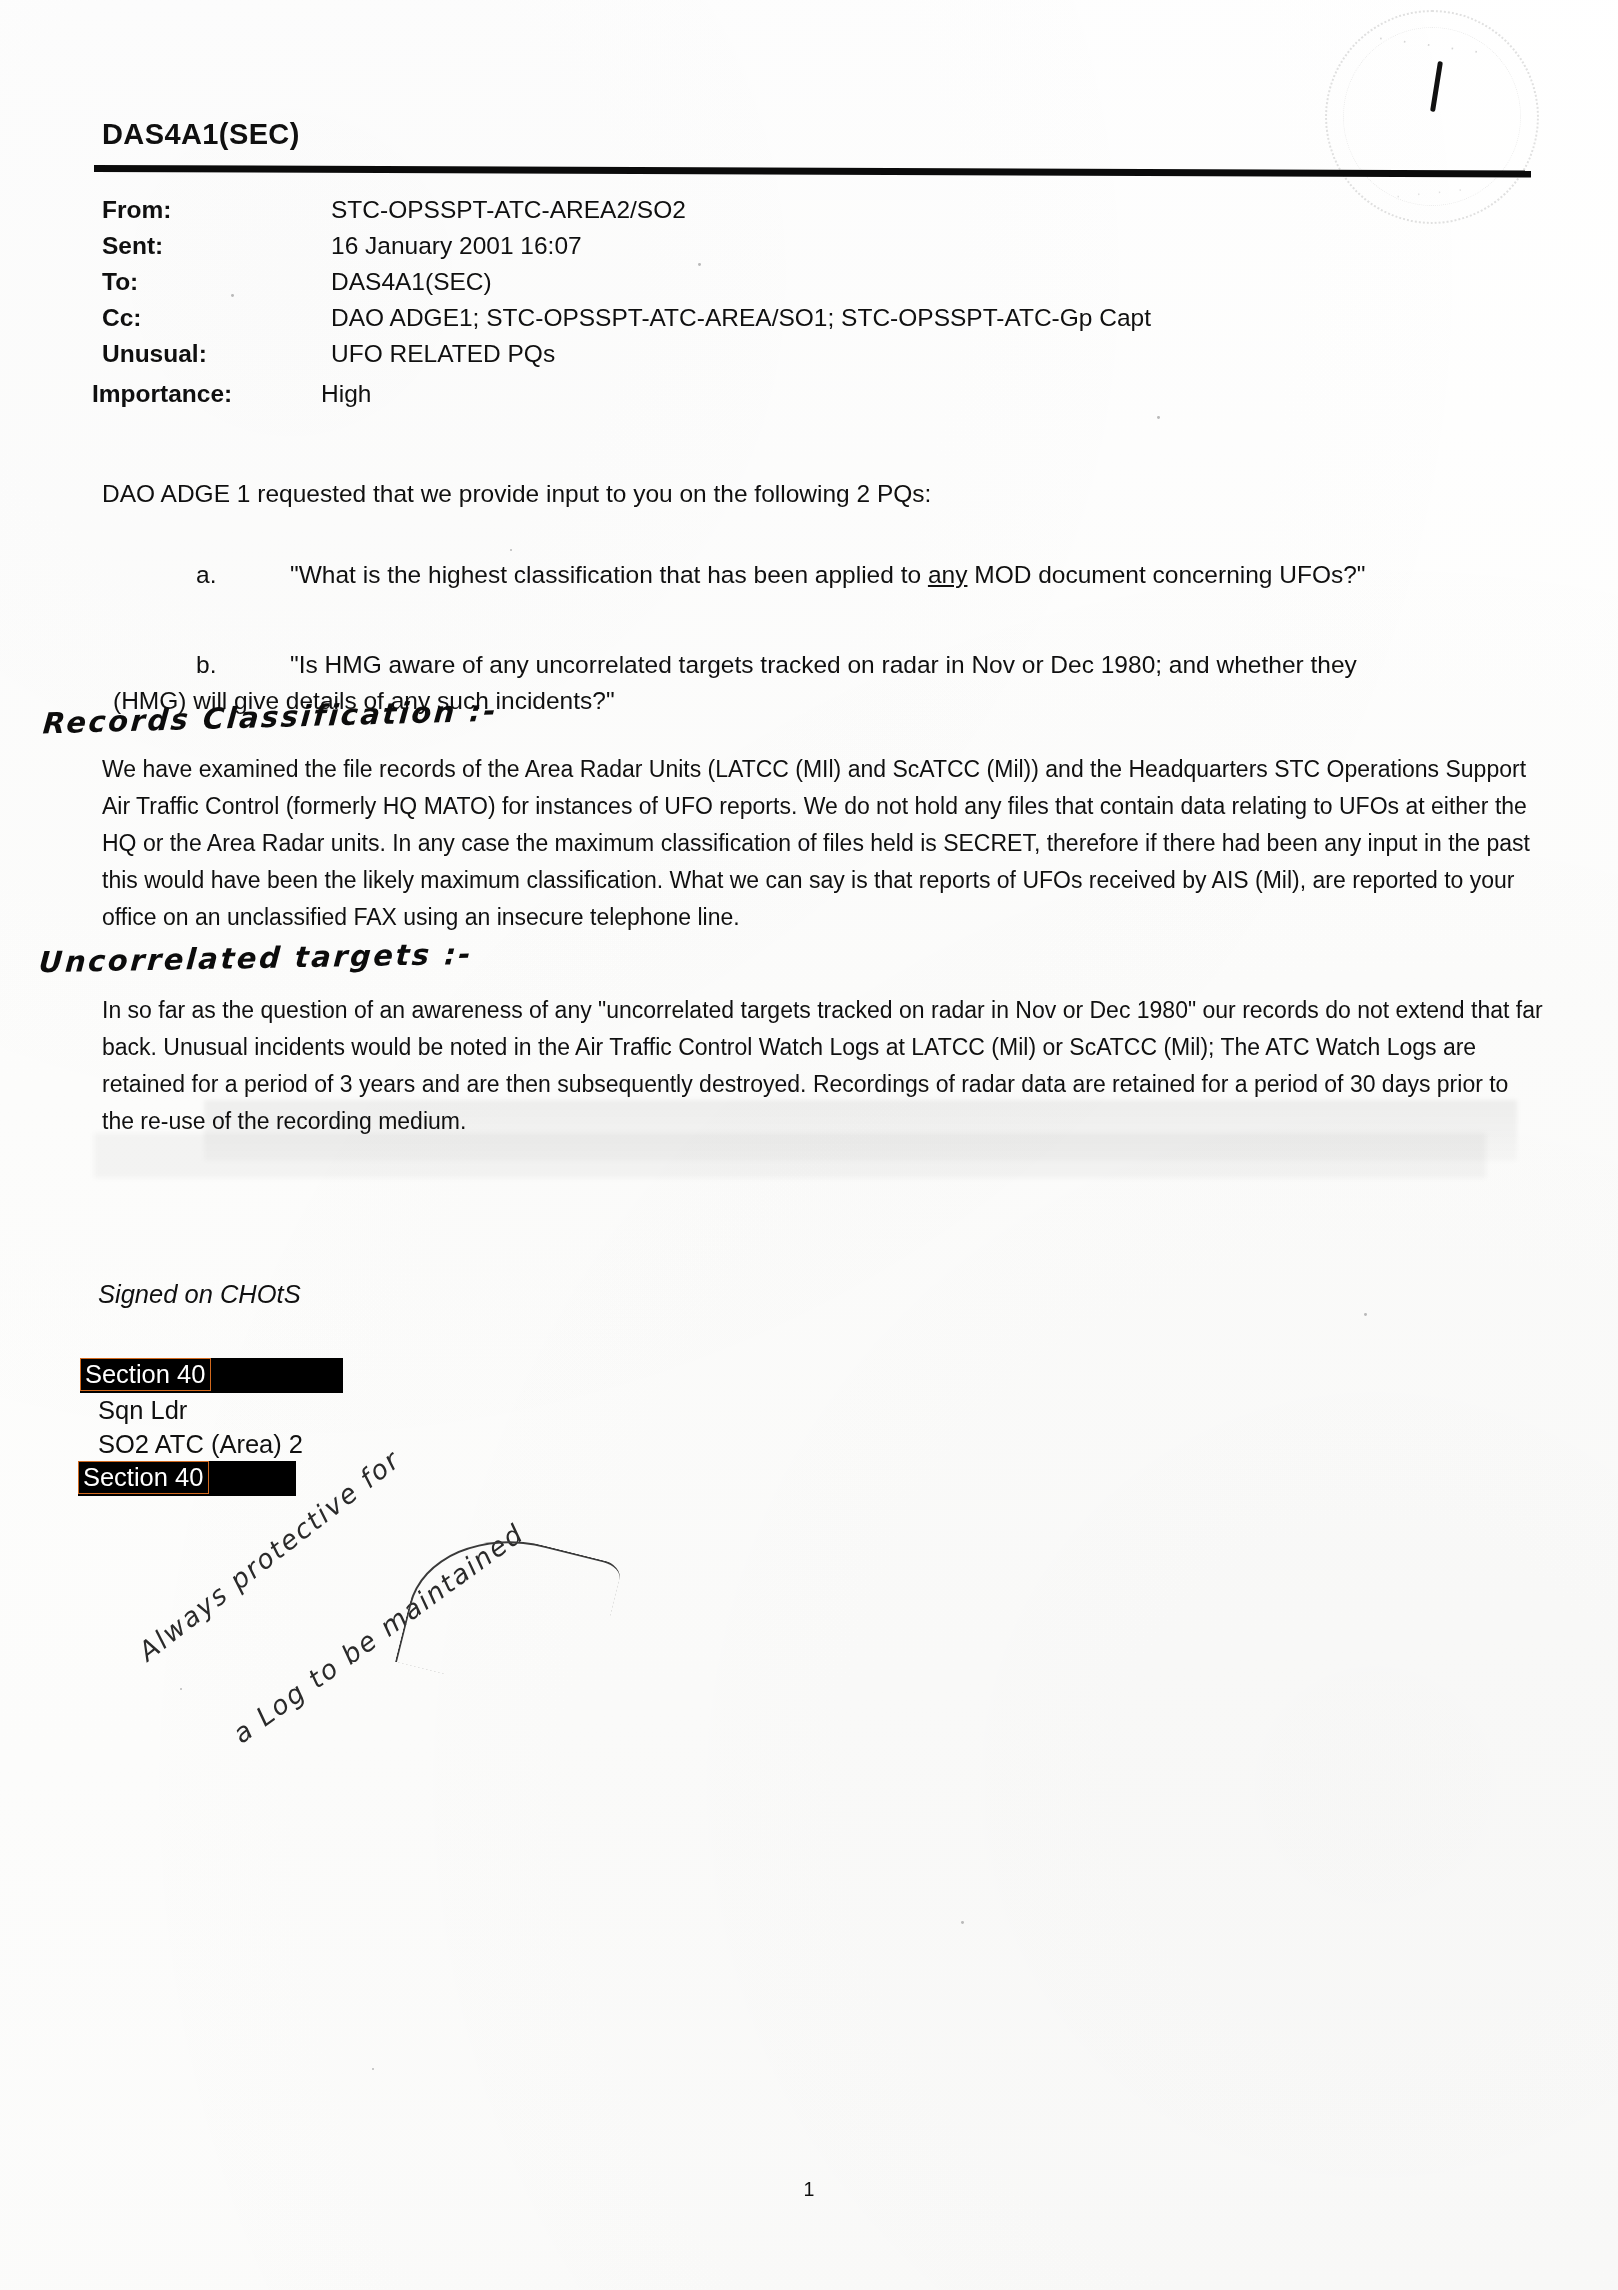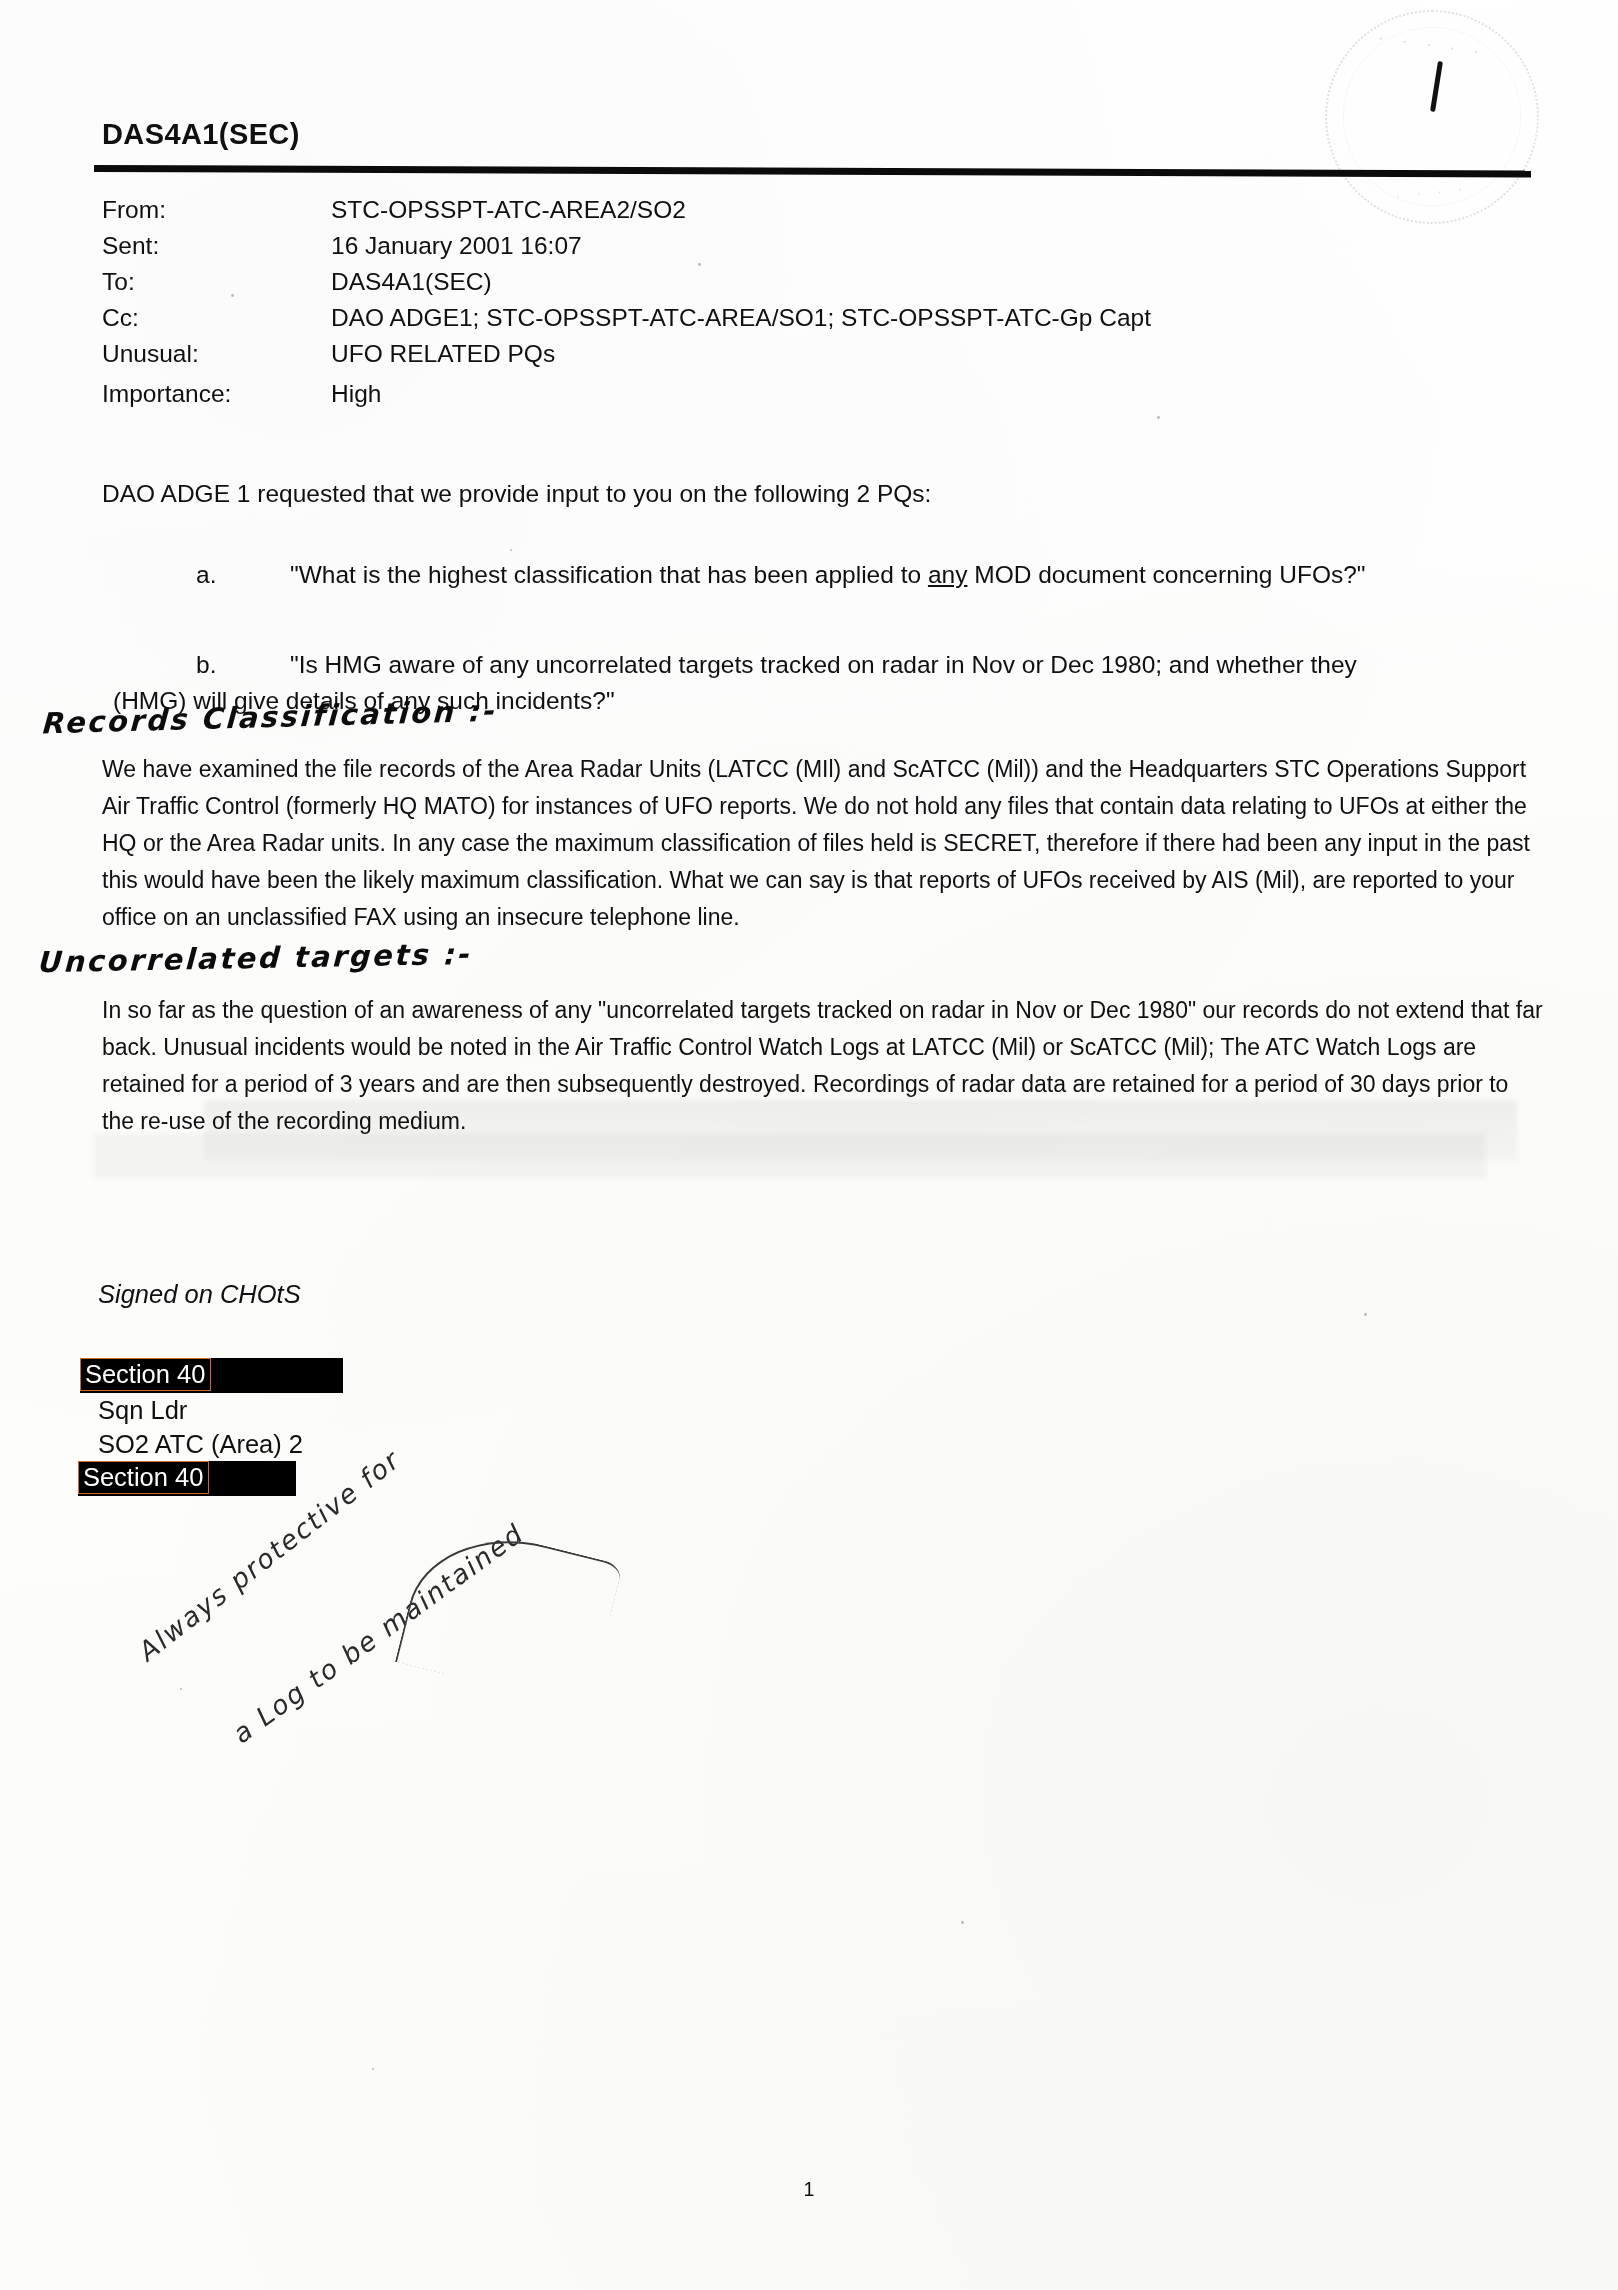--- a/index.html
+++ b/index.html
@@ -65,29 +65,29 @@
   }
   .field-row {
     display: flex;
     align-items: flex-start;
     height: 36px;
   }
   .field-label {
     width: 229px;
     flex: 0 0 229px;
     font-size: 24.5px;
-    font-weight: normal;
+    font-weight: bold;
   }
   .field-value {
     font-size: 24.5px;
     white-space: nowrap;
   }
   .importance-row {
     position: absolute;
-    left: 102px;
+    left: 92px;
     top: 380px;
     display: flex;
     align-items: flex-end;
   }
   .importance-row .field-label { width: 229px; flex: 0 0 229px; }
 
   
   .body-block {
     position: absolute;
     left: 102px;

